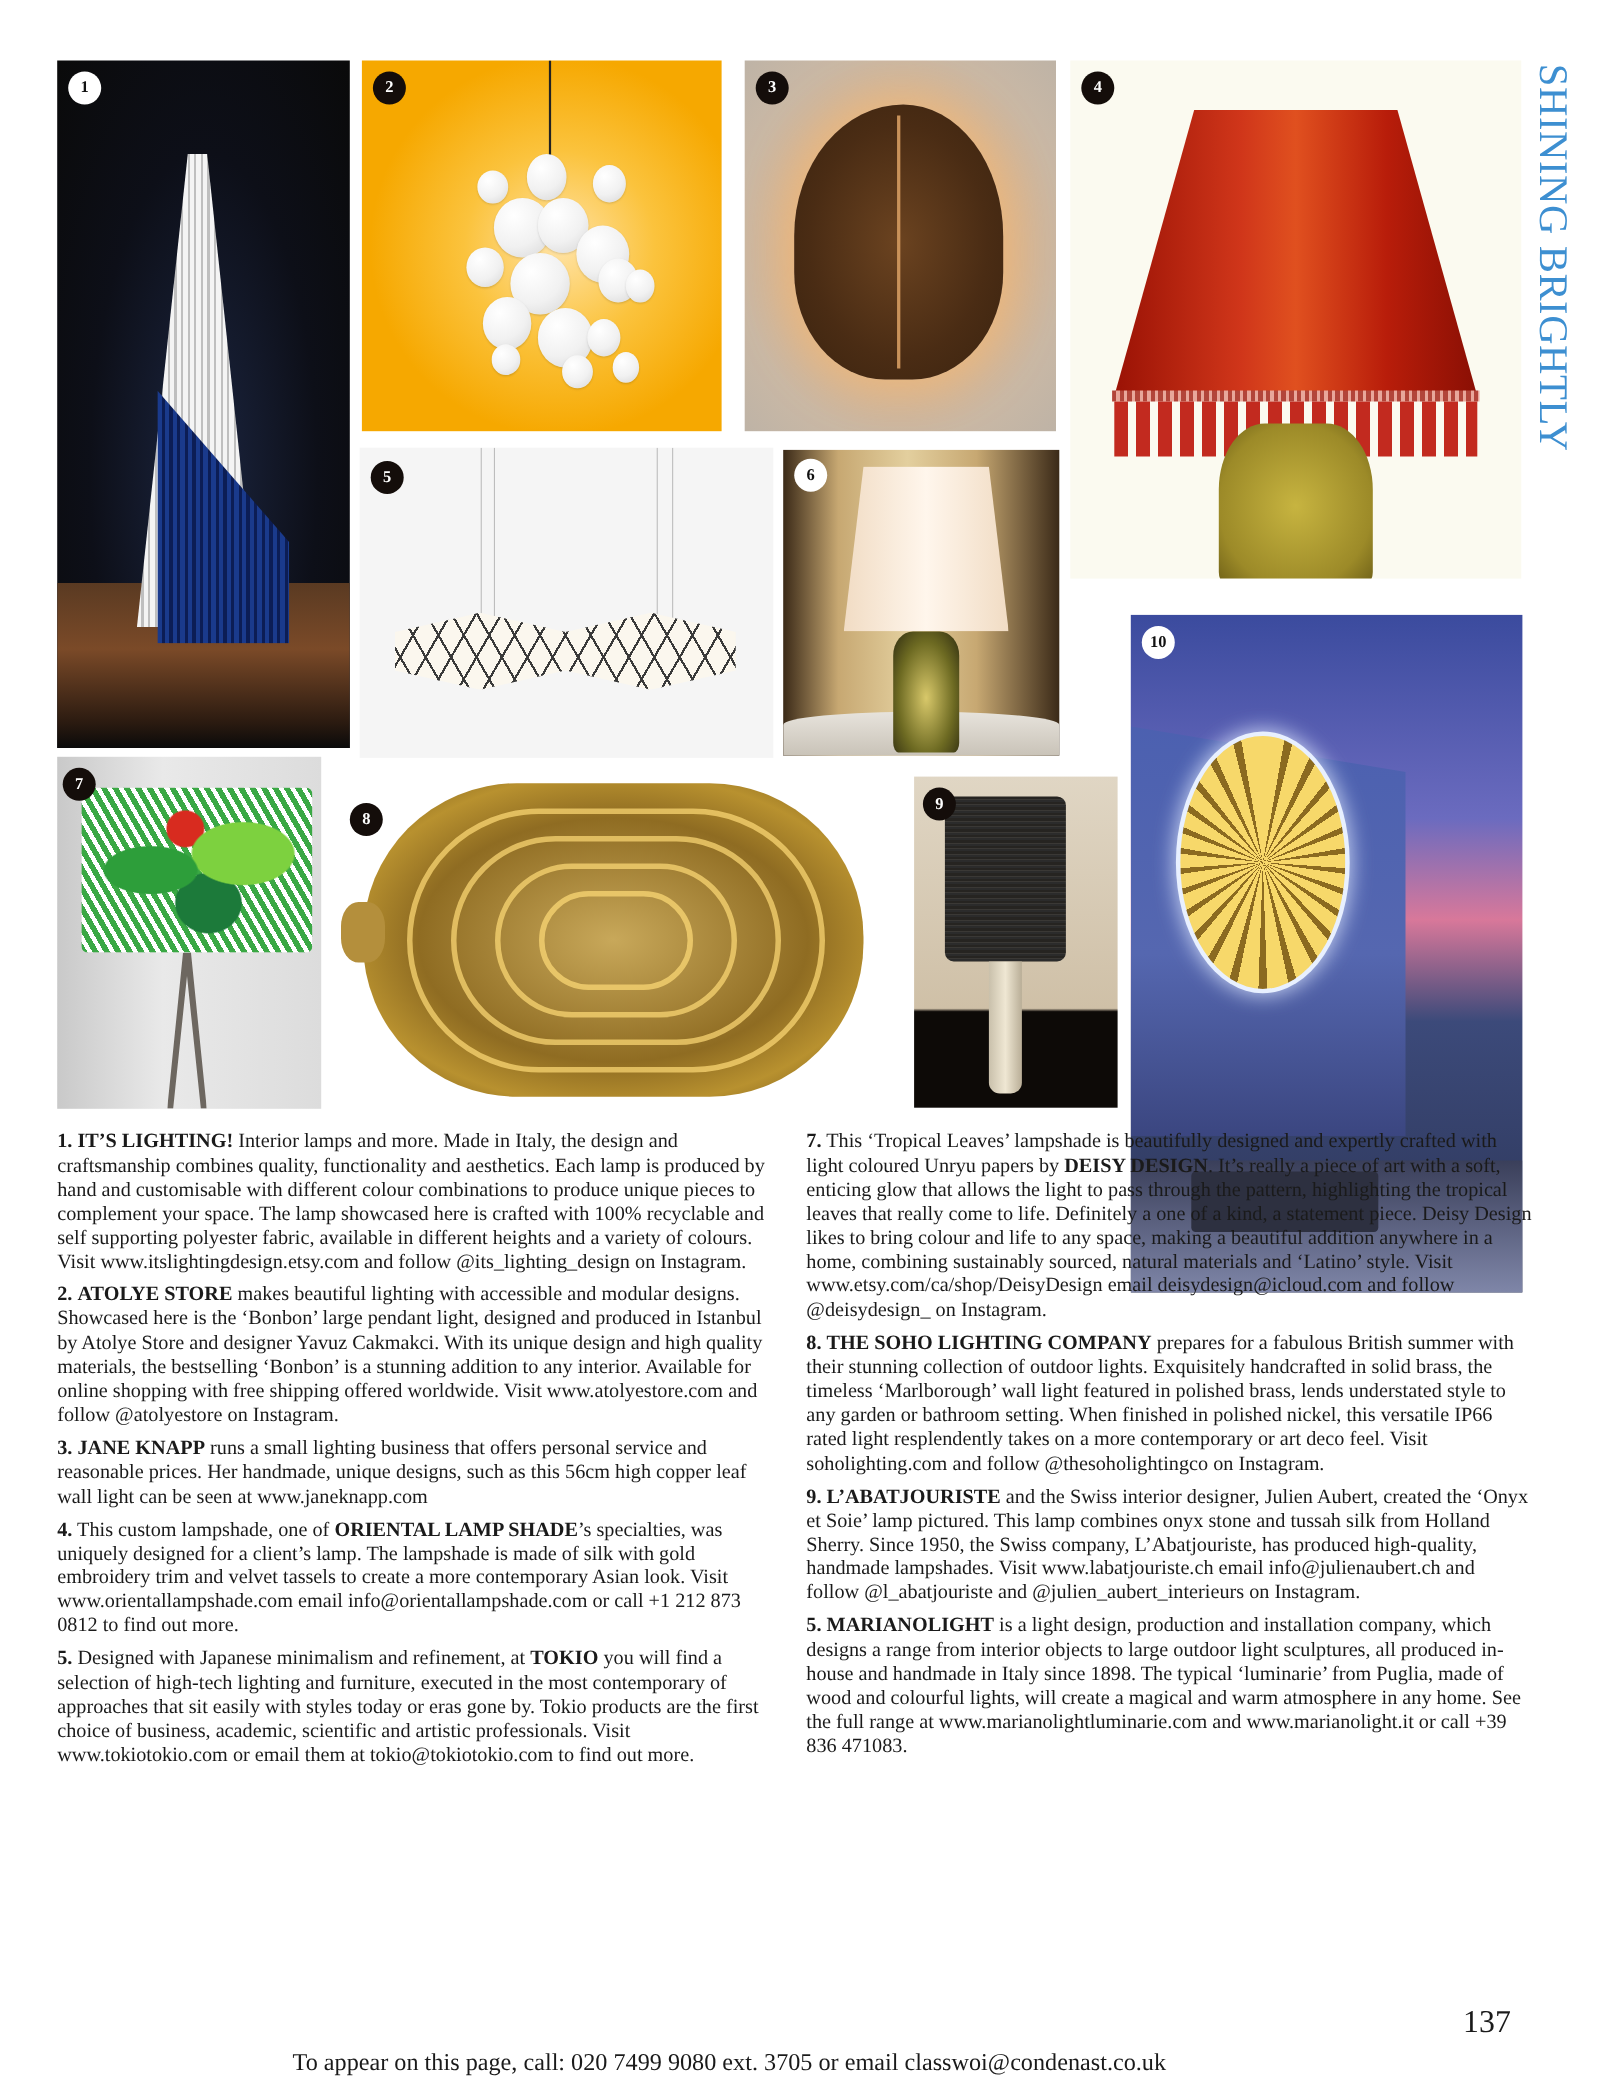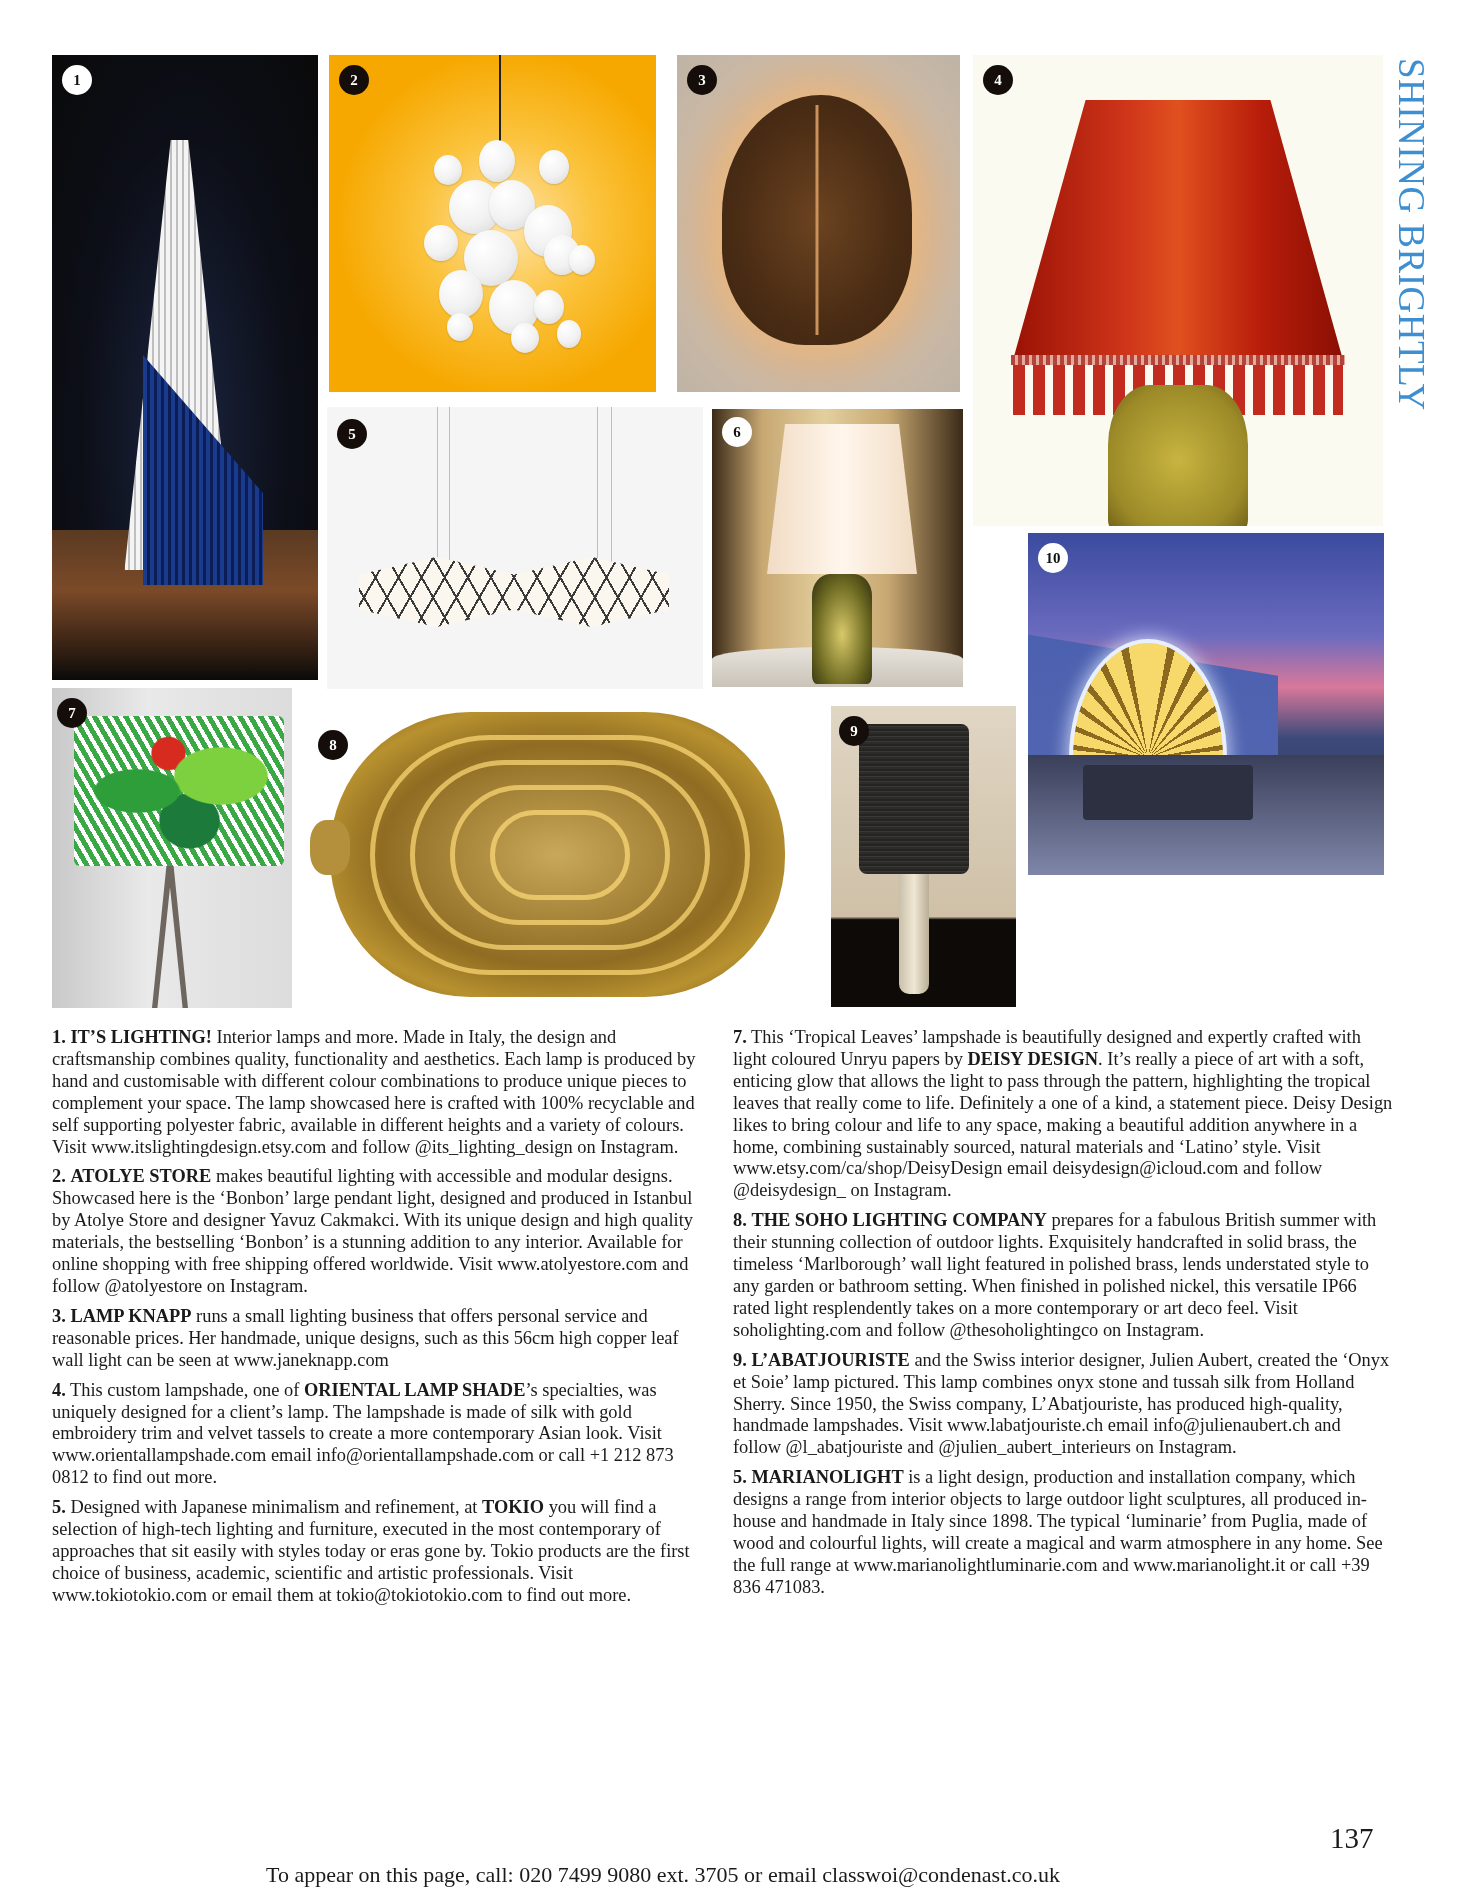--- a/index.html
+++ b/index.html
@@ -100,21 +100,21 @@
     
     #p9 { left: 831px; top: 706px; width: 185px; height: 301px;
       background: linear-gradient(180deg, #e0d6c4 0%, #cfc0a7 70%, #0d0a07 71%, #0d0a07 100%); }
     #p9 .shade { position:absolute; left:28px; top:18px; width:110px; height:150px;
       border-radius: 8px;
       background: repeating-linear-gradient(0deg, #2b2b2b 0 2px, #3a3835 2px 3px, #262421 3px 5px); }
     #p9 .stem { position:absolute; left:68px; top:168px; width:30px; height:120px; border-radius: 0 0 10px 10px;
       background: linear-gradient(90deg, #c9c0ab, #efe7d3 50%, #b9ae97); }
 
     
-    #p10 { left: 1028px; top: 533px; width: 356px; height: 342px;
+    #p10 { left: 1028px; top: 559px; width: 356px; height: 616px;
       background: linear-gradient(180deg, #3b4b9e 0%, #6b6bbf 30%, #d8789a 45%, #3c4a7a 60%, #2c3556 100%); }
     #p10 .wall { position:absolute; left:0; top:60px; width:250px; height:414px;
       background: linear-gradient(180deg, #4a5fb0 0%, #5567b0 60%, #3b4680 100%);
       clip-path: polygon(0 10%, 100% 20%, 100% 100%, 0 100%); }
     #p10 .rose { position:absolute; left:45px; top:110px; width:150px; height:230px; border-radius:50%;
       background:
         repeating-conic-gradient(from 0deg, #f7d86a 0 10deg, #8b6a20 10deg 14deg),
         #f7d86a;
       box-shadow: 0 0 0 4px #e8f0ff, 0 0 18px 6px rgba(220,230,255,0.8); }
     #p10 .terrace { position:absolute; left:0; right:0; bottom:0; height:120px;
@@ -239,21 +239,21 @@
   <p class="entry">
     <span class="num">1.</span>
     <span class="brand">IT’S LIGHTING!</span><span> Interior lamps and more. Made in Italy, the design and craftsmanship combines quality, functionality and aesthetics. Each lamp is produced by hand and customisable with different colour combinations to produce unique pieces to complement your space. The lamp showcased here is crafted with 100% recyclable and self supporting polyester fabric, available in different heights and a variety of colours. Visit www.itslightingdesign.etsy.com and follow @its_lighting_design on Instagram.</span>
   </p>
   <p class="entry">
     <span class="num">2.</span>
     <span class="brand">ATOLYE STORE</span><span> makes beautiful lighting with accessible and modular designs. Showcased here is the ‘Bonbon’ large pendant light, designed and produced in Istanbul by Atolye Store and designer Yavuz Cakmakci. With its unique design and high quality materials, the bestselling ‘Bonbon’ is a stunning addition to any interior. Available for online shopping with free shipping offered worldwide. Visit www.atolyestore.com and follow @atolyestore on Instagram.</span>
   </p>
   <p class="entry">
     <span class="num">3.</span>
-    <span class="brand">LAMP KNAPP</span><span> runs a small lighting business that offers personal service and reasonable prices. Her handmade, unique designs, such as this 56cm high copper leaf wall light can be seen at www.janeknapp.com</span>
+    <span class="brand">JANE KNAPP</span><span> runs a small lighting business that offers personal service and reasonable prices. Her handmade, unique designs, such as this 56cm high copper leaf wall light can be seen at www.janeknapp.com</span>
   </p>
   <p class="entry">
     <span class="num">4.</span><span> This custom lampshade, one of </span><span class="brand">ORIENTAL LAMP SHADE</span><span>’s specialties, was uniquely designed for a client’s lamp. The lampshade is made of silk with gold embroidery trim and velvet tassels to create a more contemporary Asian look. Visit www.orientallampshade.com email info@orientallampshade.com or call +1 212 873 0812 to find out more.</span>
   </p>
   <p class="entry">
     <span class="num">5.</span><span> Designed with Japanese minimalism and refinement, at </span><span class="brand">TOKIO</span><span> you will find a selection of high-tech lighting and furniture, executed in the most contemporary of approaches that sit easily with styles today or eras gone by. Tokio products are the first choice of business, academic, scientific and artistic professionals. Visit www.tokiotokio.com or email them at tokio@tokiotokio.com to find out more.</span>
   </p>
 </div>
 
 <div class="col" id="col-right">

